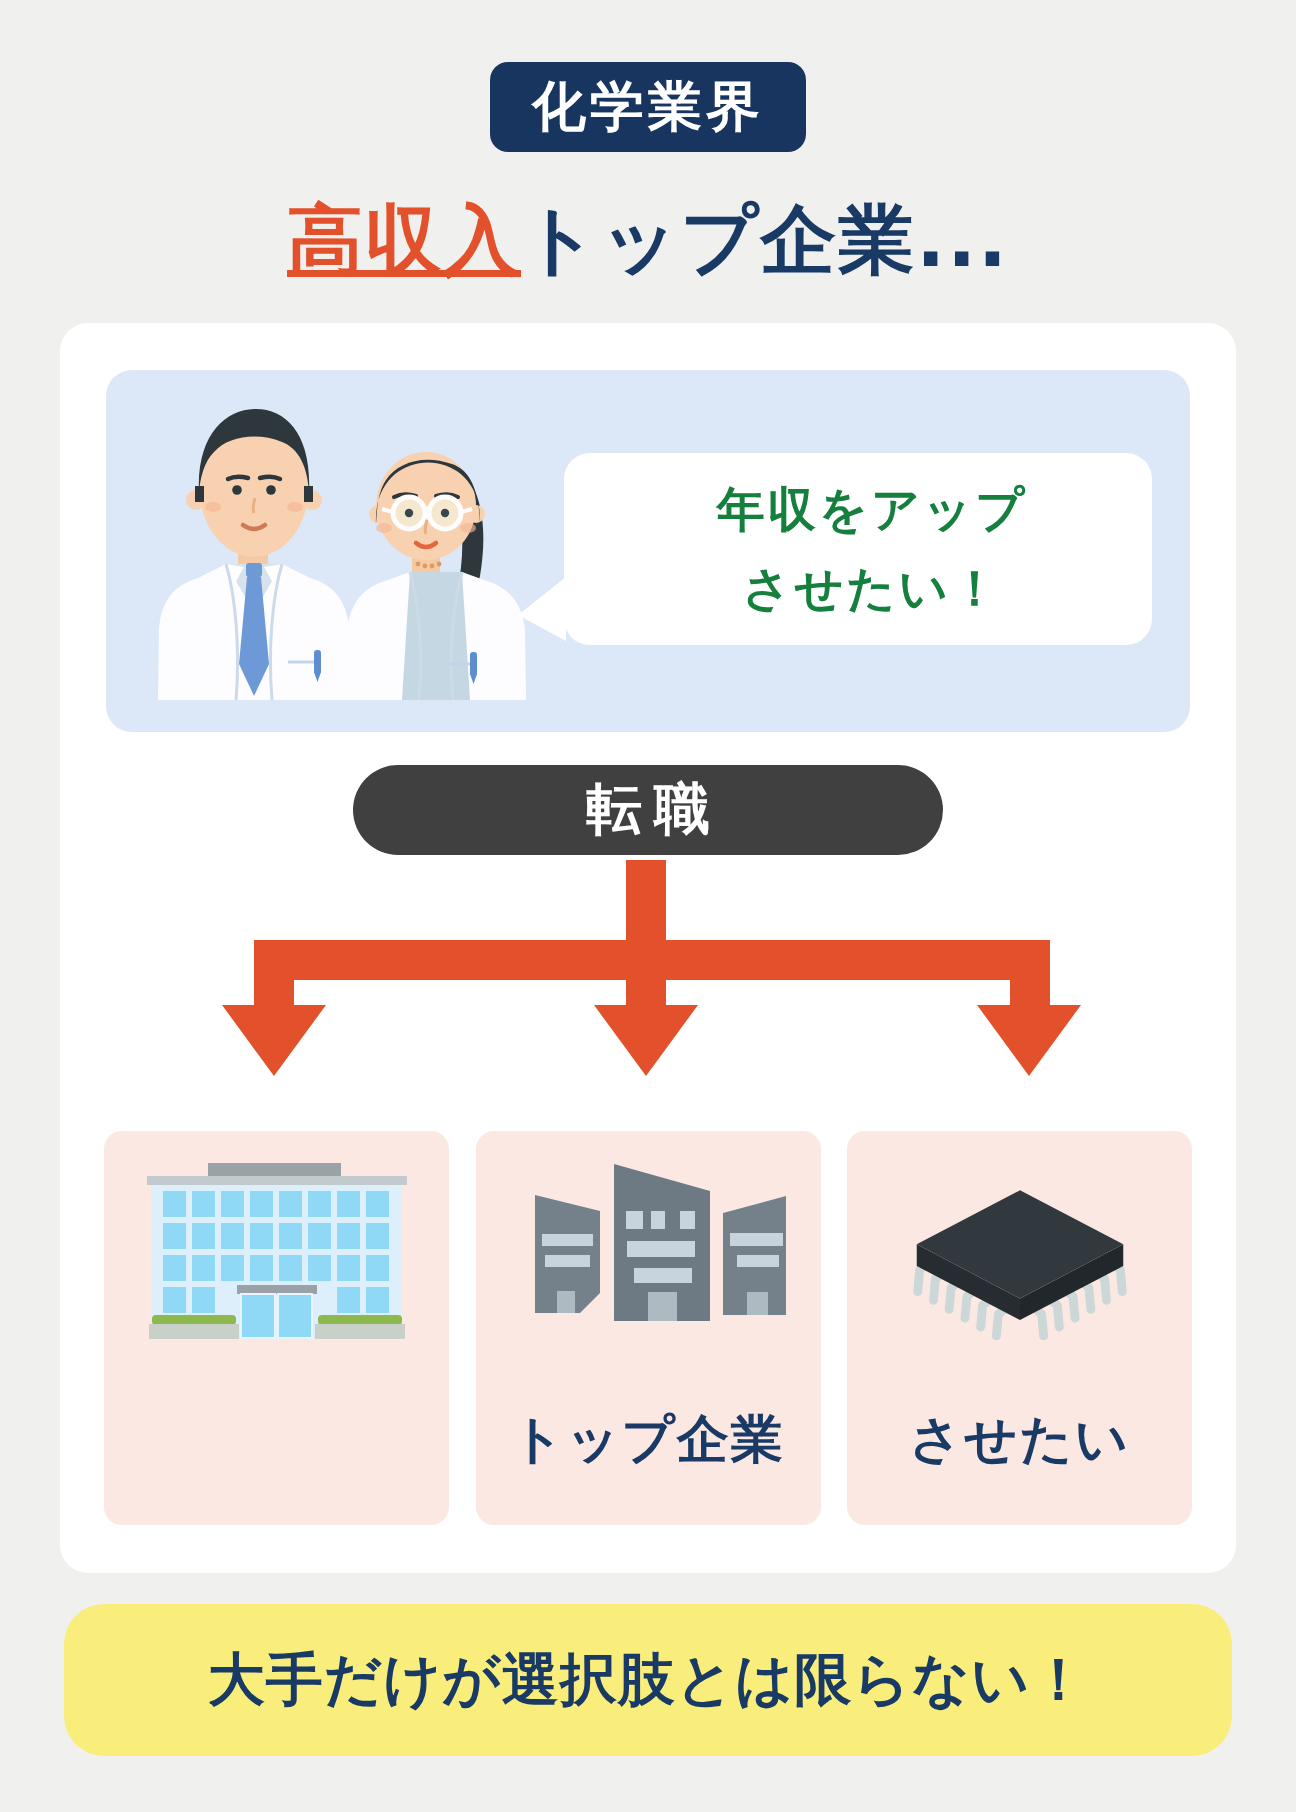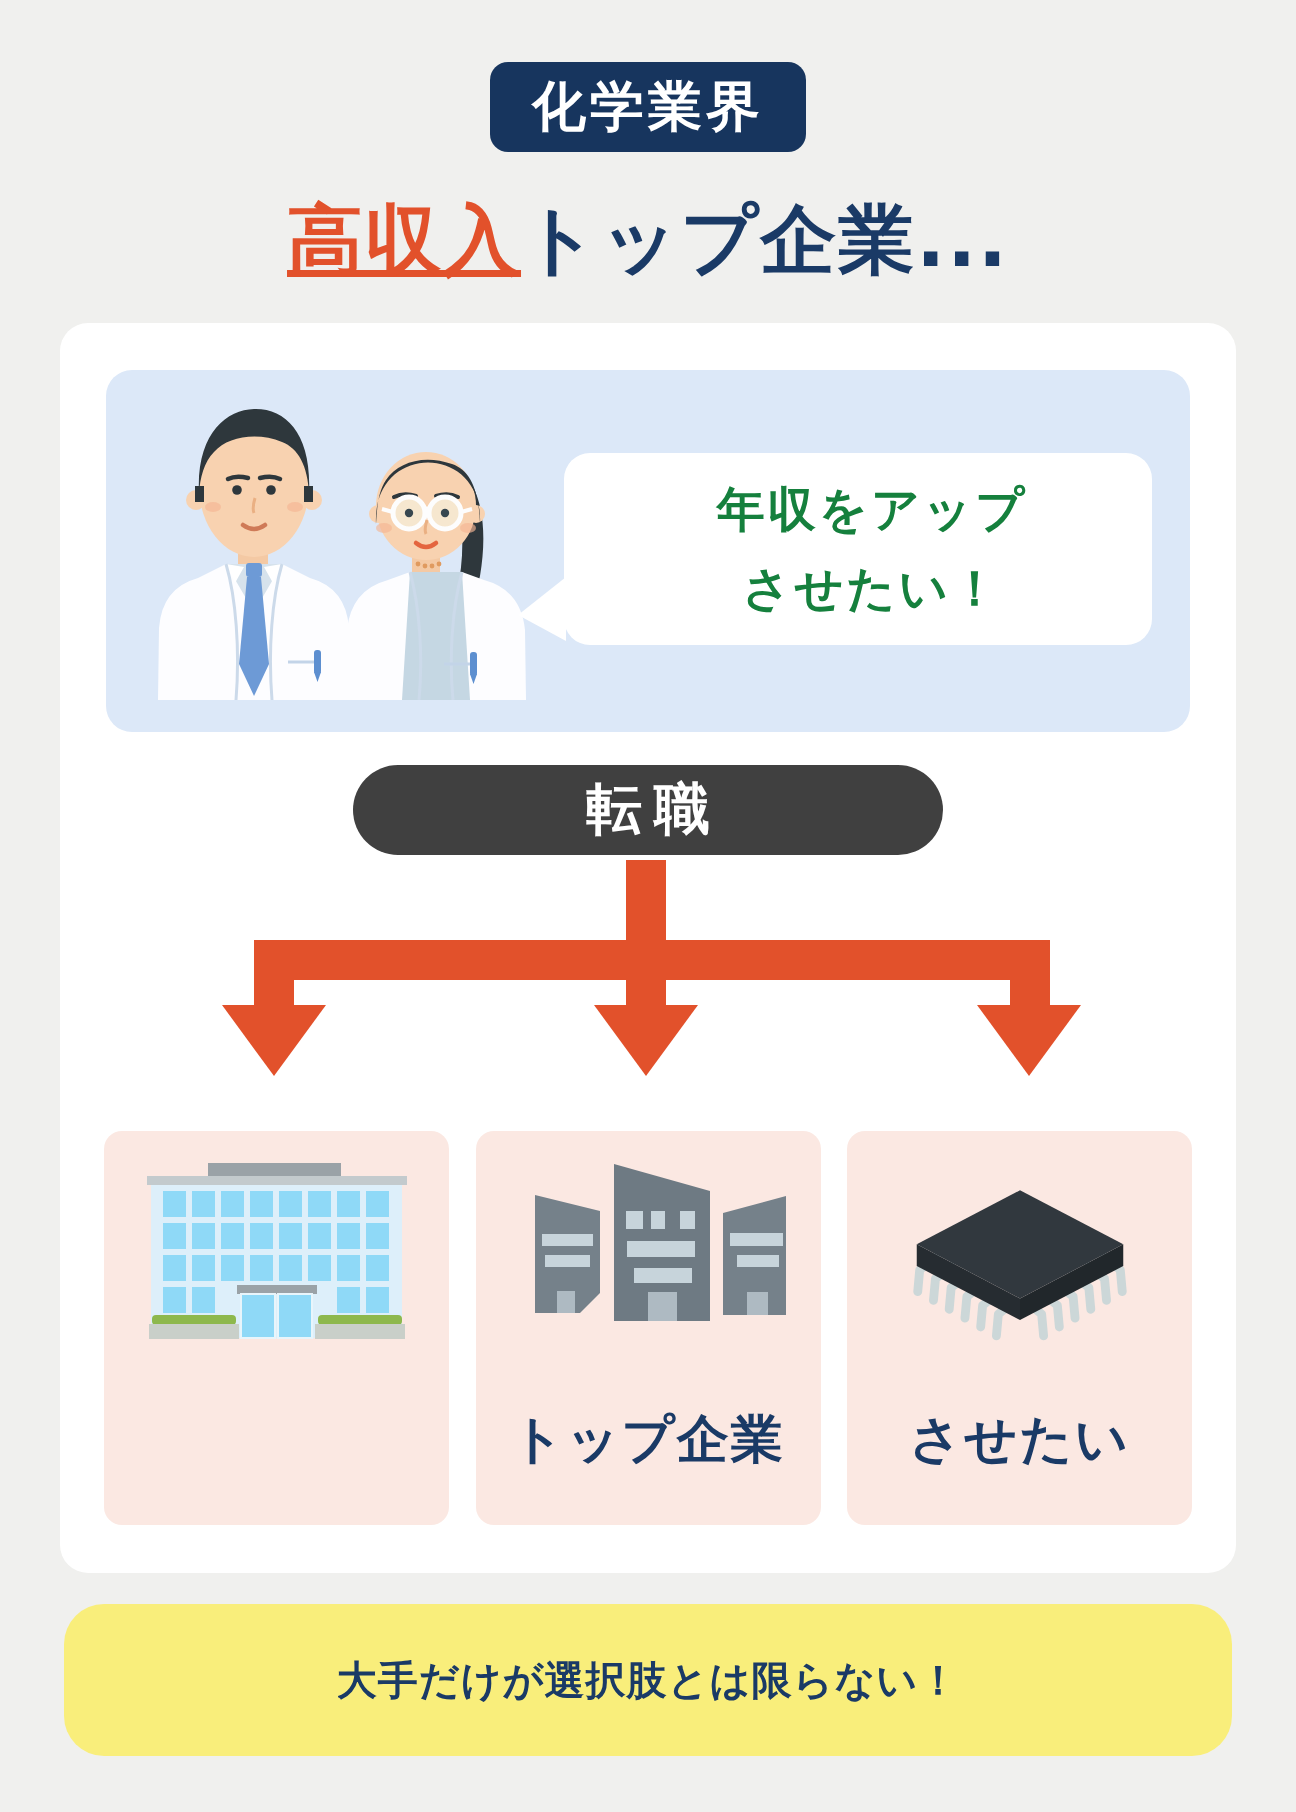--- a/index.html
+++ b/index.html
@@ -48,21 +48,21 @@
   .icon-building{top:32px;width:260px;height:176px;}
   .icon-sky{top:30px;width:276px;height:160px;}
   .icon-chip{top:50px;width:236px;height:170px;}
   .olabel{position:absolute;left:0;right:0;top:242px;height:134px;
     display:flex;flex-direction:column;align-items:center;justify-content:center;}
   .olabel div{color:#1a3a66;font-size:52px;font-weight:bold;letter-spacing:2px;line-height:1.3;}
 
   
   .banner{position:absolute;left:64px;top:1604px;width:1168px;height:152px;
     background:#f9ee7b;border-radius:40px;display:flex;align-items:center;justify-content:center;}
-  .banner span{color:#1a3a66;font-size:40px;font-weight:bold;letter-spacing:1px;}
+  .banner span{color:#1a3a66;font-size:57px;font-weight:bold;letter-spacing:1px;}
 </style>
 </head>
 <body>
 
 <div class="page">
 
   <div class="badge">
     <span>化学業界</span>
   </div>
 

